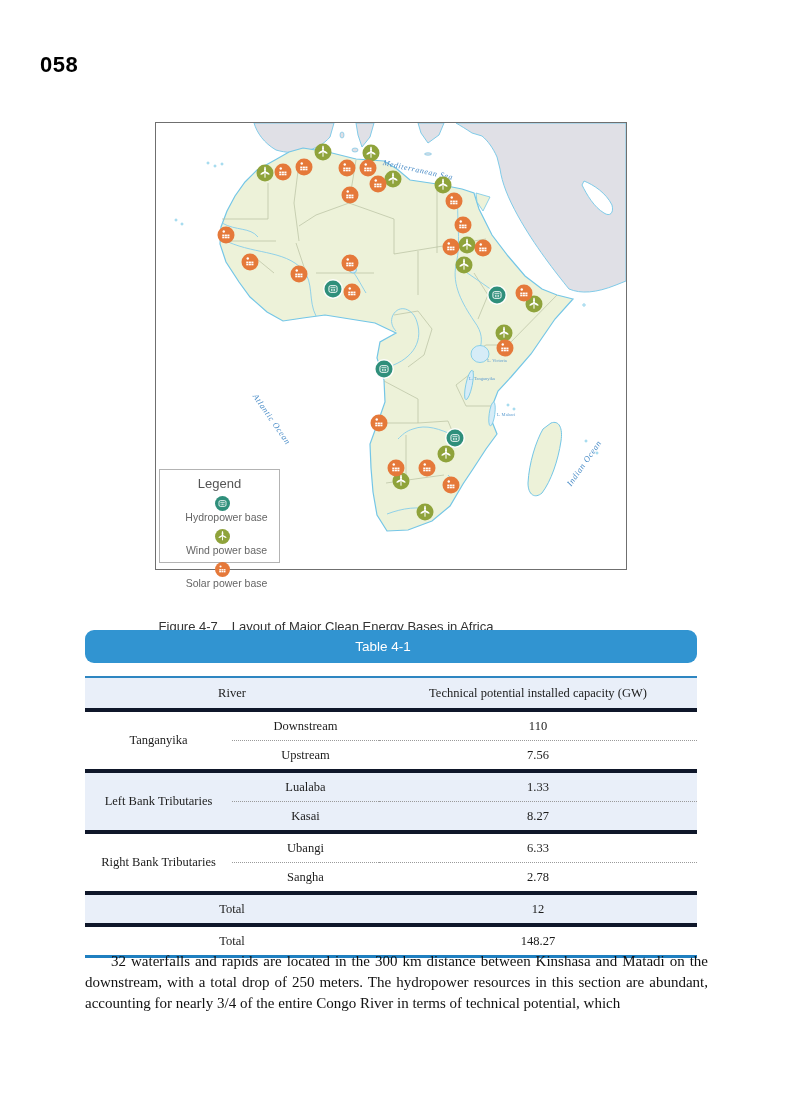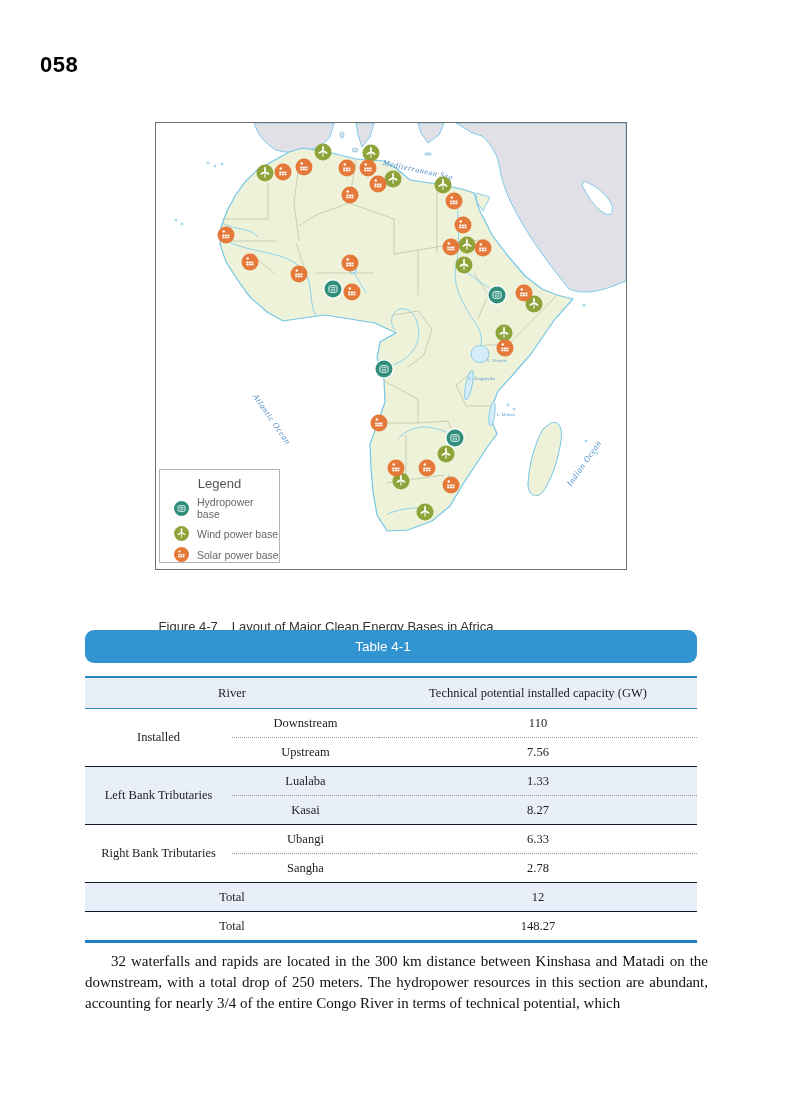--- a/index.html
+++ b/index.html
@@ -33,21 +33,21 @@
     position:absolute;white-space:nowrap;color:#5b9bd0;
     font-family:"Liberation Serif",serif;letter-spacing:0;
   }
   
   .legend-box{
     position:absolute;left:3px;top:346px;width:121px;height:94px;
     background:#ffffff;border:1px solid #b3b3b3;box-sizing:border-box;
     padding:6px 0 0 0;z-index:5;
   }
   .legend-title{text-align:center;font-size:13px;color:#555;margin-bottom:5px;}
-  .legend-item{display:flex;align-items:center;margin:0 0 6px 14px;}
+  .legend-item{display:flex;align-items:center;margin:0 0 6px 14px;flex-direction:column;}
   .legend-item .dot{
     width:15px;height:15px;border-radius:50%;margin-right:8px;flex:0 0 15px;
     display:flex;align-items:center;justify-content:center;
   }
   .legend-item .dot svg{width:13px;height:13px;display:block;}
   .legend-item .lbl{font-size:10.5px;color:#666;}
   
   .fig-caption{
     position:absolute;left:0;top:575px;width:652px;text-align:center;
     font-size:13px;color:#333;margin-top:44px;
@@ -67,21 +67,21 @@
     border-collapse:collapse;table-layout:fixed;
     font-family:"Liberation Serif",serif;font-size:12.5px;color:#1c1c1c;
     border-top:2px solid #2e86c1;border-bottom:3px solid #1f7fc0;
   }
   .cap-table th{
     background:#e9eff9;height:28px;font-weight:normal;
     border-bottom:1.5px solid #2e86c1;text-align:center;
   }
   .cap-table td{height:26px;text-align:center;vertical-align:middle;}
   .cap-table tr.shade td{background:#e9eff9;}
-  .cap-table tr.group-start td{border-top:1px solid #0f172a;}
+  .cap-table tr.group-start td{border-top:4px solid #0f172a;}
   .cap-table td.dot{border-top:1px dotted #9a9a9a;}
   
   .body-text{
     position:absolute;left:85px;top:936px;width:623px;
     font-family:"Liberation Serif",serif;font-size:15px;line-height:21px;
     color:#111;text-align:justify;text-indent:26px;
   }
 </style>
 </head>
 <body>
@@ -452,21 +452,21 @@
       <col style="width:318px">
     </colgroup>
   <thead>
     <tr>
       <th colspan="2">River</th>
       <th>Technical potential installed capacity (GW)</th>
     </tr>
   </thead>
   <tbody>
       <tr class="group-start">
-        <td rowspan="2">Installed</td>
+        <td rowspan="2">Tanganyika</td>
         <td>Downstream</td>
         <td>110</td>
       </tr>
       <tr class="">
         <td class="dot">Upstream</td>
         <td class="dot">7.56</td>
       </tr>
       <tr class="group-start shade">
         <td rowspan="2">Left Bank Tributaries</td>
         <td>Lualaba</td>

